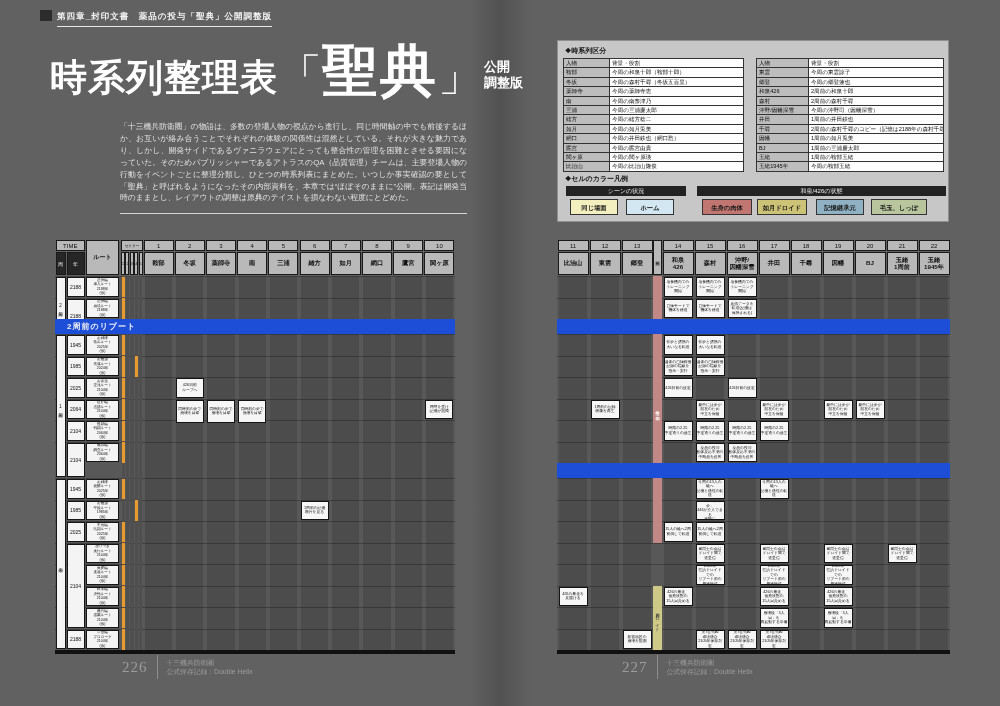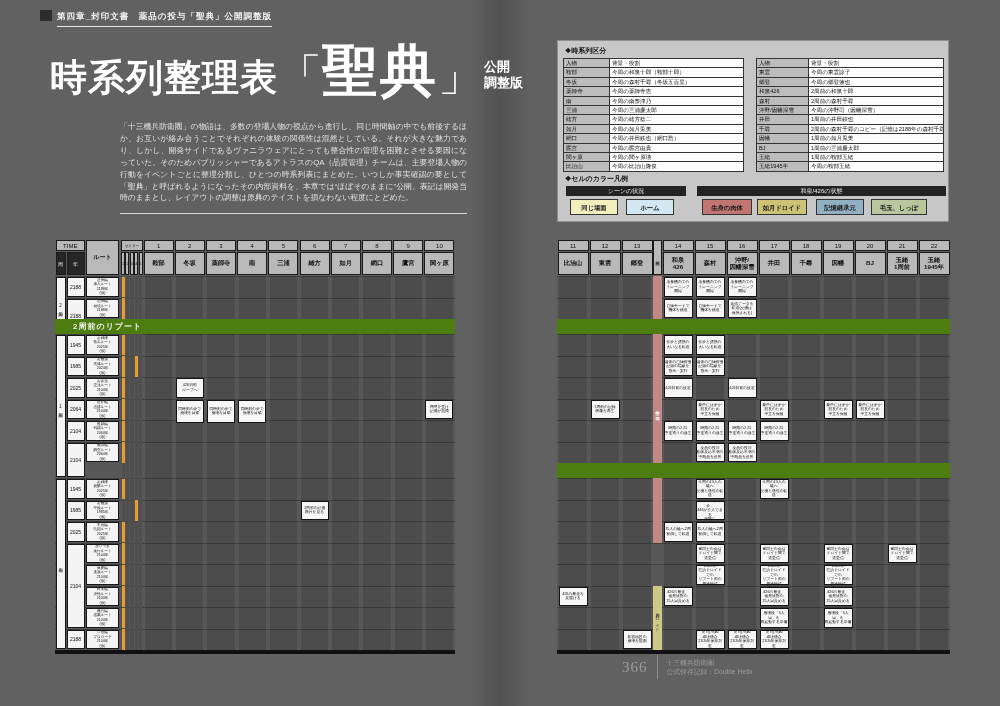--- a/index.html
+++ b/index.html
@@ -44,22 +44,22 @@
   
   .grid{position:absolute;top:240px;}
   .g-bodybg{position:absolute;background:#585858;}
   .g-stripe{position:absolute;background:#4c4c4c;}
   .g-rowline{position:absolute;height:1px;background:rgba(20,20,20,0.35);}
   .g-hcell{position:absolute;background:#b9b9b9;border:0.6px solid #1a1a1a;box-sizing:border-box;
            color:#111;text-align:center;overflow:hidden;white-space:pre-line;}
   .g-hnum{font-size:6px;line-height:10px;}
   .g-hname{font-size:6.2px;font-weight:bold;display:flex;align-items:center;justify-content:center;line-height:6.8px;}
   .g-dark{background:#262626;color:#f0f0f0;}
-  .g-band{position:absolute;background:#4d7c0f;color:#f0f0f0;font-size:8px;font-weight:bold;
-          line-height:15px;padding-left:18px;box-sizing:border-box;letter-spacing:1px;}
+  .g-band{position:absolute;background:#1d4ed8;color:#f0f0f0;font-size:8px;font-weight:bold;
+          line-height:15px;padding-left:12px;box-sizing:border-box;letter-spacing:1px;}
   .g-white{background:#f4f4f4;border:0.5px solid #161616;box-sizing:border-box;position:absolute;
            color:#111;overflow:hidden;}
   .g-route{font-size:3.6px;line-height:4.4px;text-align:center;white-space:pre-line;
            display:flex;align-items:center;justify-content:center;}
   .g-year{font-size:5px;display:flex;align-items:center;justify-content:center;}
   .g-vert{writing-mode:vertical-rl;text-orientation:upright;display:flex;align-items:center;justify-content:center;}
   .g-cell{position:absolute;background:#f6f6f6;border:0.5px solid #141414;box-sizing:border-box;
           font-size:3.8px;line-height:4.5px;color:#111;text-align:center;white-space:pre-line;
           display:flex;align-items:center;justify-content:center;overflow:hidden;}
   .g-sector{position:absolute;background:#4f4f4f;}
@@ -559,19 +559,25 @@
       <div class="g-hcell g-hnum" style="left: 329.5px; top: 0px; width: 31px; height: 11px;">21</div>
       <div class="g-hcell g-hname" style="left: 329.5px; top: 12px; width: 31px; height: 23px;">玉緒
 1周前</div>
       <div class="g-hcell g-hnum" style="left: 361.5px; top: 0px; width: 31px; height: 11px;">22</div>
       <div class="g-hcell g-hname" style="left: 361.5px; top: 12px; width: 31px; height: 23px;">玉緒
 1945年</div>
       <div class="g-hcell g-vert" style="left: 96px; top: 0px; width: 9px; height: 35px; font-size: 4.2px;">状態</div>
       <div class="g-bottom" style="left: 0px; top: 410px; width: 393px; height: 3.5px;"></div>
     </div>
 
+  <div class="footer" style="left:122px;top:655px;">
+    <span class="f-num">226</span>
+    <span class="f-div"></span>
+    <span class="f-txt">十三機兵防衛圏
+公式保存記録：Double Helix</span>
+  </div>
   <div class="footer" style="left:622px;top:655px;">
-    <span class="f-num">366</span>
+    <span class="f-num">227</span>
     <span class="f-div"></span>
     <span class="f-txt">十三機兵防衛圏
 公式保存記録：Double Helix</span>
   </div>
 </div>
 
 </body></html>

